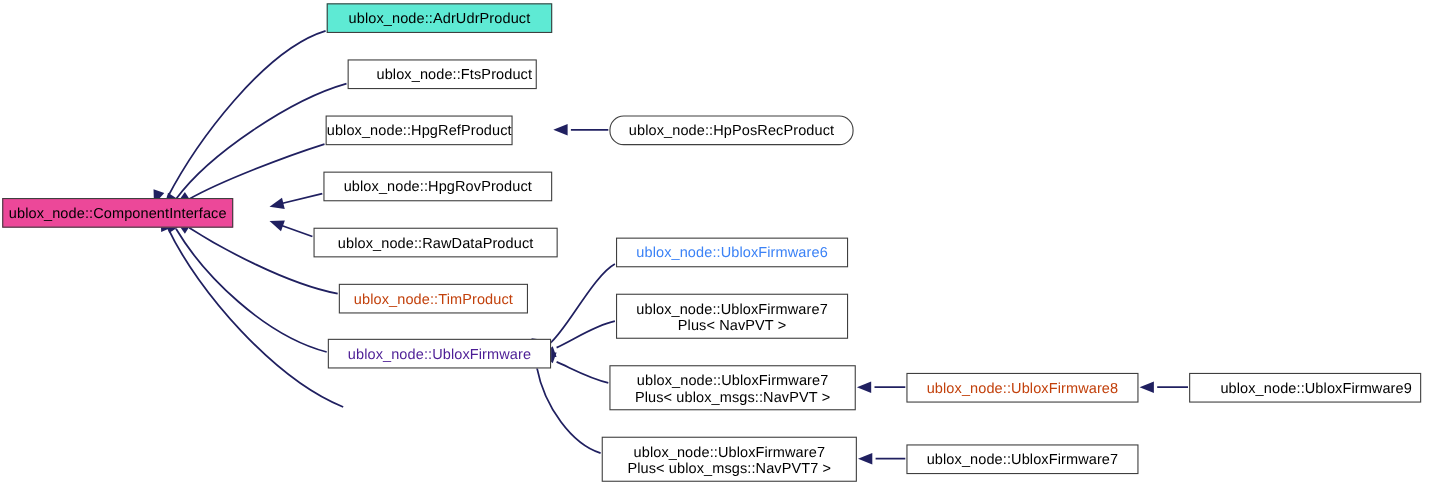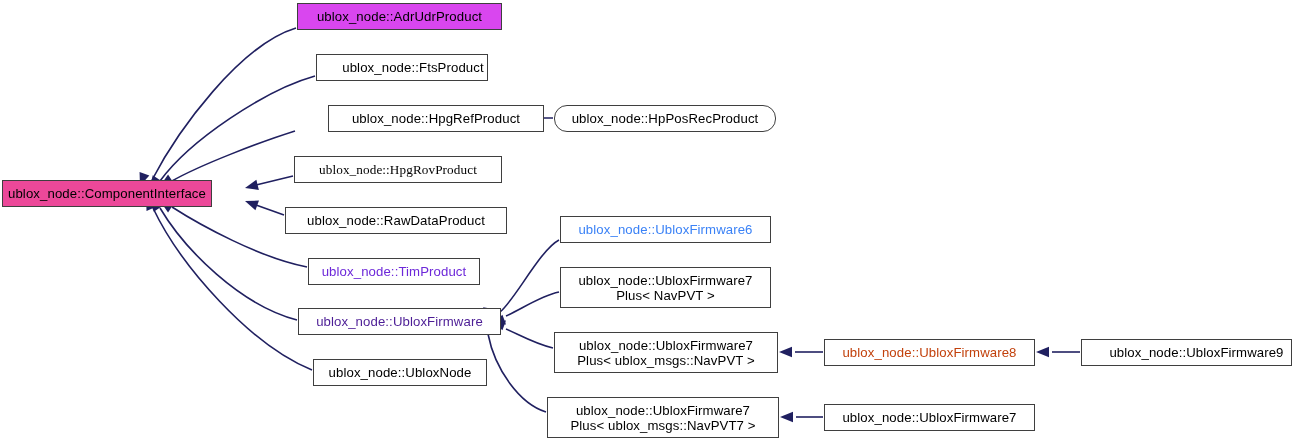--- a/index.html
+++ b/index.html
@@ -82,28 +82,27 @@
       <path d="M 546 412 C 520 404 495 370 488 334" fill="none" stroke="#202060" stroke-width="1.6"></path>
       <polygon points="0,0 13,-5.2 13,5.2" fill="#202060" transform="translate(486,321) rotate(-80)"></polygon>
       <path d="M 823 352 L 795 352" fill="none" stroke="#202060" stroke-width="1.6"></path>
       <polygon points="0,0 13,-5.2 13,5.2" fill="#202060" transform="translate(779,352) rotate(0)"></polygon>
       <path d="M 1080 352 L 1052 352" fill="none" stroke="#202060" stroke-width="1.6"></path>
       <polygon points="0,0 13,-5.2 13,5.2" fill="#202060" transform="translate(1036,352) rotate(0)"></polygon>
       <path d="M 823 417 L 796 417" fill="none" stroke="#202060" stroke-width="1.6"></path>
       <polygon points="0,0 13,-5.2 13,5.2" fill="#202060" transform="translate(780,417) rotate(0)"></polygon>
     </svg>
 <div class="node root" style="left: 2px; top: 180px; width: 210px; height: 27px; border-color: rgb(63, 63, 63); background: #ec4899; color: rgb(0, 0, 0);"><span class="label">ublox_node::ComponentInterface</span></div>
-    <div class="node" style="left: 297px; top: 3px; width: 205px; height: 27px; border-color: rgb(63, 63, 63); background: #d946ef; color: rgb(0, 0, 0);"><span class="label">ublox_node::AdrUdrProduct</span></div>
+    <div class="node" style="left: 297px; top: 3px; width: 205px; height: 27px; border-color: rgb(63, 63, 63); background: #5eead4; color: rgb(0, 0, 0);"><span class="label">ublox_node::AdrUdrProduct</span></div>
     <div class="node" style="left: 316px; top: 54px; width: 172px; height: 27px; border-color: rgb(63, 63, 63); background: rgb(255, 255, 255); color: rgb(0, 0, 0); padding-left: 22px;"><span class="label">ublox_node::FtsProduct</span></div>
-    <div class="node" style="left: 296px; top: 105px; width: 216px; height: 27px; border-color: rgb(63, 63, 63); background: rgb(255, 255, 255); color: rgb(0, 0, 0); margin-left: 32px;"><span class="label">ublox_node::HpgRefProduct</span></div>
-    <div class="node" style="left: 294px; top: 156px; width: 208px; height: 27px; border-color: rgb(63, 63, 63); background: rgb(255, 255, 255); color: rgb(0, 0, 0); font-family: Liberation Serif, serif;"><span class="label">ublox_node::HpgRovProduct</span></div>
+    <div class="node" style="left: 296px; top: 105px; width: 170px; height: 27px; border-color: rgb(63, 63, 63); background: rgb(255, 255, 255); color: rgb(0, 0, 0);"><span class="label">ublox_node::HpgRefProduct</span></div>
+    <div class="node" style="left: 294px; top: 156px; width: 208px; height: 27px; border-color: rgb(63, 63, 63); background: rgb(255, 255, 255); color: rgb(0, 0, 0);"><span class="label">ublox_node::HpgRovProduct</span></div>
     <div class="node" style="left: 285px; top: 207px; width: 222px; height: 27px; border-color: rgb(63, 63, 63); background: rgb(255, 255, 255); color: rgb(0, 0, 0);"><span class="label">ublox_node::RawDataProduct</span></div>
-    <div class="node" style="left: 308px; top: 258px; width: 172px; height: 27px; border-color: rgb(63, 63, 63); background: rgb(255, 255, 255); color: #6d28d9;"><span class="label">ublox_node::TimProduct</span></div>
+    <div class="node" style="left: 308px; top: 258px; width: 172px; height: 27px; border-color: rgb(63, 63, 63); background: rgb(255, 255, 255); color: #c2410c;"><span class="label">ublox_node::TimProduct</span></div>
     <div class="node" style="left: 298px; top: 308px; width: 203px; height: 27px; border-color: rgb(63, 63, 63); background: rgb(255, 255, 255); color: #4c1d95;"><span class="label">ublox_node::UbloxFirmware</span></div>
-    <div class="node" style="left: 313px; top: 359px; width: 174px; height: 27px; border-color: rgb(63, 63, 63); background: rgb(255, 255, 255); color: rgb(0, 0, 0);"><span class="label">ublox_node::UbloxNode</span></div>
     <div class="node" style="left: 554px; top: 105px; width: 222px; height: 27px; border-color: rgb(63, 63, 63); background: rgb(255, 255, 255); color: rgb(0, 0, 0); border-radius: 13px;"><span class="label">ublox_node::HpPosRecProduct</span></div>
     <div class="node" style="left: 560px; top: 216px; width: 211px; height: 27px; border-color: rgb(63, 63, 63); background: rgb(255, 255, 255); color: #3b82f6;"><span class="label">ublox_node::UbloxFirmware6</span></div>
     <div class="node" style="left: 560px; top: 267px; width: 211px; height: 41px; border-color: rgb(63, 63, 63); background: rgb(255, 255, 255); color: rgb(0, 0, 0);"><span class="label">ublox_node::UbloxFirmware7
 Plus&lt; NavPVT &gt;</span></div>
     <div class="node" style="left: 554px; top: 332px; width: 224px; height: 41px; border-color: rgb(63, 63, 63); background: rgb(255, 255, 255); color: rgb(0, 0, 0);"><span class="label">ublox_node::UbloxFirmware7
 Plus&lt; ublox_msgs::NavPVT &gt;</span></div>
     <div class="node" style="left: 547px; top: 397px; width: 232px; height: 41px; border-color: rgb(63, 63, 63); background: rgb(255, 255, 255); color: rgb(0, 0, 0);"><span class="label">ublox_node::UbloxFirmware7
 Plus&lt; ublox_msgs::NavPVT7 &gt;</span></div>
     <div class="node" style="left: 824px; top: 339px; width: 211px; height: 27px; border-color: rgb(63, 63, 63); background: rgb(255, 255, 255); color: #c2410c;"><span class="label">ublox_node::UbloxFirmware8</span></div>
     <div class="node" style="left: 824px; top: 404px; width: 211px; height: 27px; border-color: rgb(63, 63, 63); background: rgb(255, 255, 255); color: rgb(0, 0, 0);"><span class="label">ublox_node::UbloxFirmware7</span></div>

